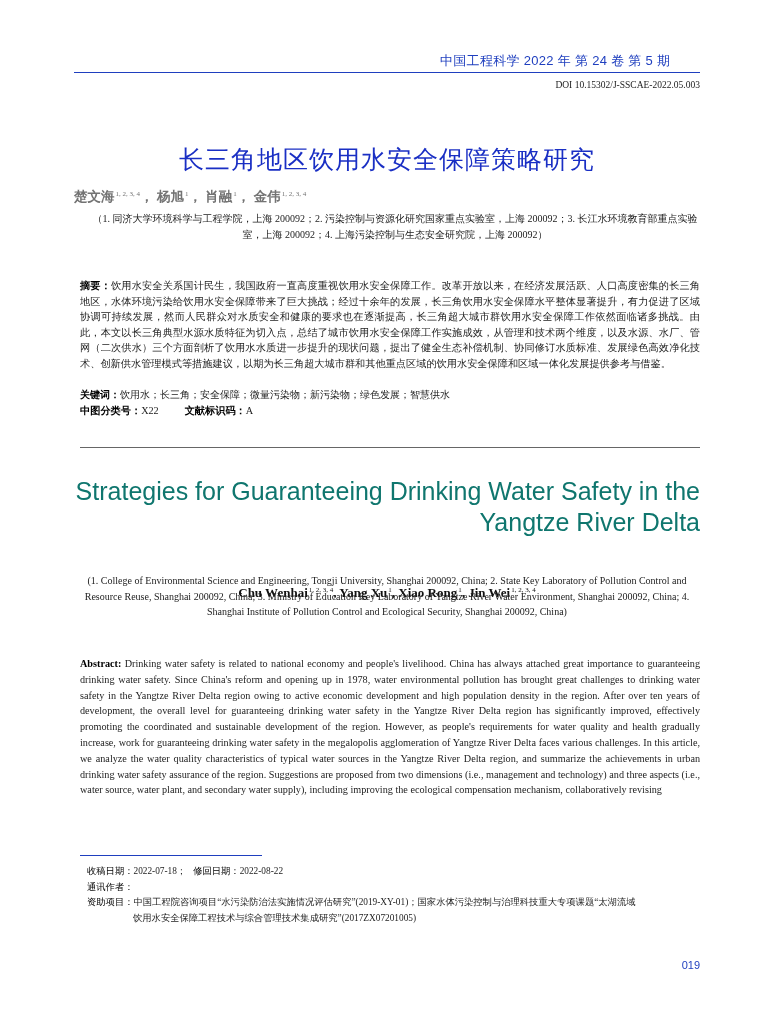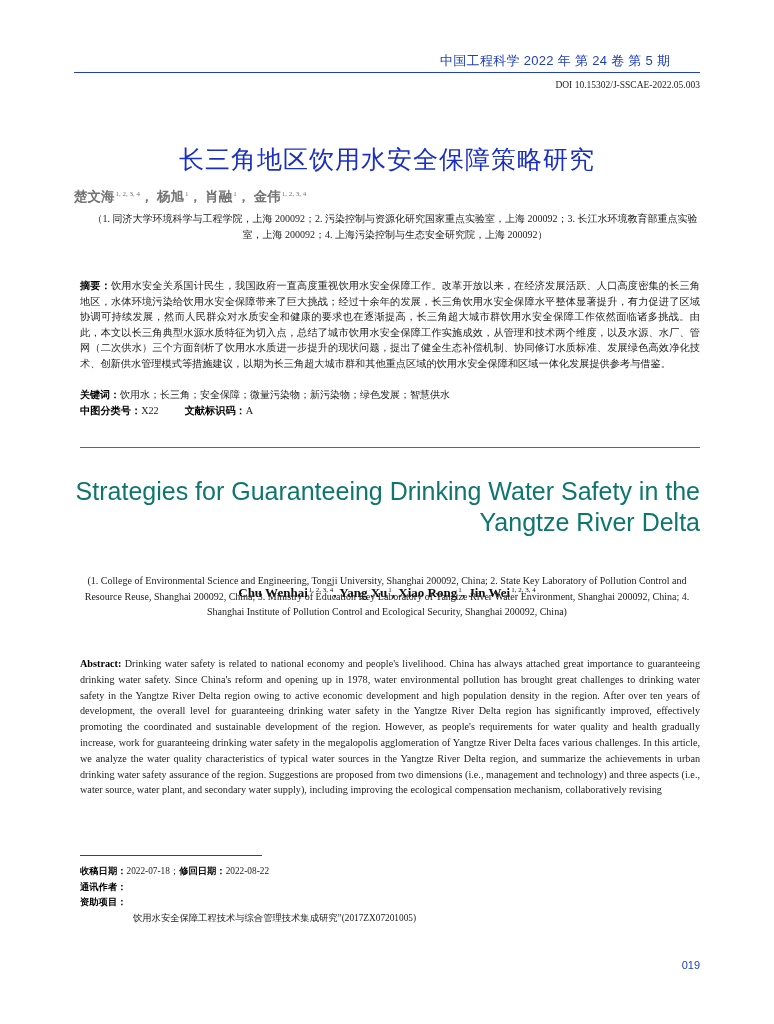--- a/index.html
+++ b/index.html
@@ -22,21 +22,21 @@
   .cn-class .gap { display: inline-block; width: 26px; }
   .section-rule { left: 80px; top: 447px; width: 620px; height: 1px; background: #666; }
   .en-title { left: 74px; top: 476px; width: 626px; text-align: right;
     font-family: "Liberation Sans", sans-serif; font-size: 25px; line-height: 31px; color: #0f766e; }
   .en-authors { left: 74px; top: 547px; width: 626px; text-align: center; font-size: 13px; font-weight: bold; color: #111; margin-top: 38px; }
   .en-affil { left: 84px; top: 573px; width: 606px; text-align: center; font-size: 10px; line-height: 15.7px; color: #222; }
   .en-abstract { left: 80px; top: 656px; width: 620px; font-size: 10.2px; line-height: 15.8px; color: #222; text-align: justify; }
   .foot-rule { left: 80px; top: 855px; width: 182px; height: 1px; background: #1f3fbf; }
   .footnotes { left: 80px; top: 864px; width: 620px; font-size: 9.3px; line-height: 15.5px; color: #222; }
   .fn-row { display: flex; }
-  .fn-label { font-weight: bold; white-space: nowrap; color: #000; }
+  .fn-label { font-weight: normal; white-space: nowrap; color: #000; margin-left: 7px; }
   .fn-indent { padding-left: 53px; }
   .page-num { left: 640px; top: 959px; width: 60px; text-align: right;
     font-family: "Liberation Sans", sans-serif; font-size: 11px; color: #1f3fbf; }
 </style>
 </head>
 <body>
 
 <div class="abs journal-header">中国工程科学  2022 年  第 24 卷  第 5 期</div>
 <div class="abs header-rule"></div>
 <div class="abs doi">DOI 10.15302/J-SSCAE-2022.05.003</div>
@@ -85,17 +85,18 @@
     <span class="fn-label">收稿日期：</span>
       <span>2022-07-18；</span>
       <span class="fn-label">修回日期：</span>
       <span>2022-08-22</span>
   </div>
   <div class="fn-row">
     <span class="fn-label">通讯作者：</span>
   </div>
   <div class="fn-row">
     <span class="fn-label">资助项目：</span>
+      <span>中国工程院咨询项目“水污染防治法实施情况评估研究”(2019-XY-01)；国家水体污染控制与治理科技重大专项课题“太湖流域</span>
   </div>
   <div class="fn-indent">饮用水安全保障工程技术与综合管理技术集成研究”(2017ZX07201005)</div>
 </div>
 
 <div class="abs page-num">019</div>
 
 </body></html>

